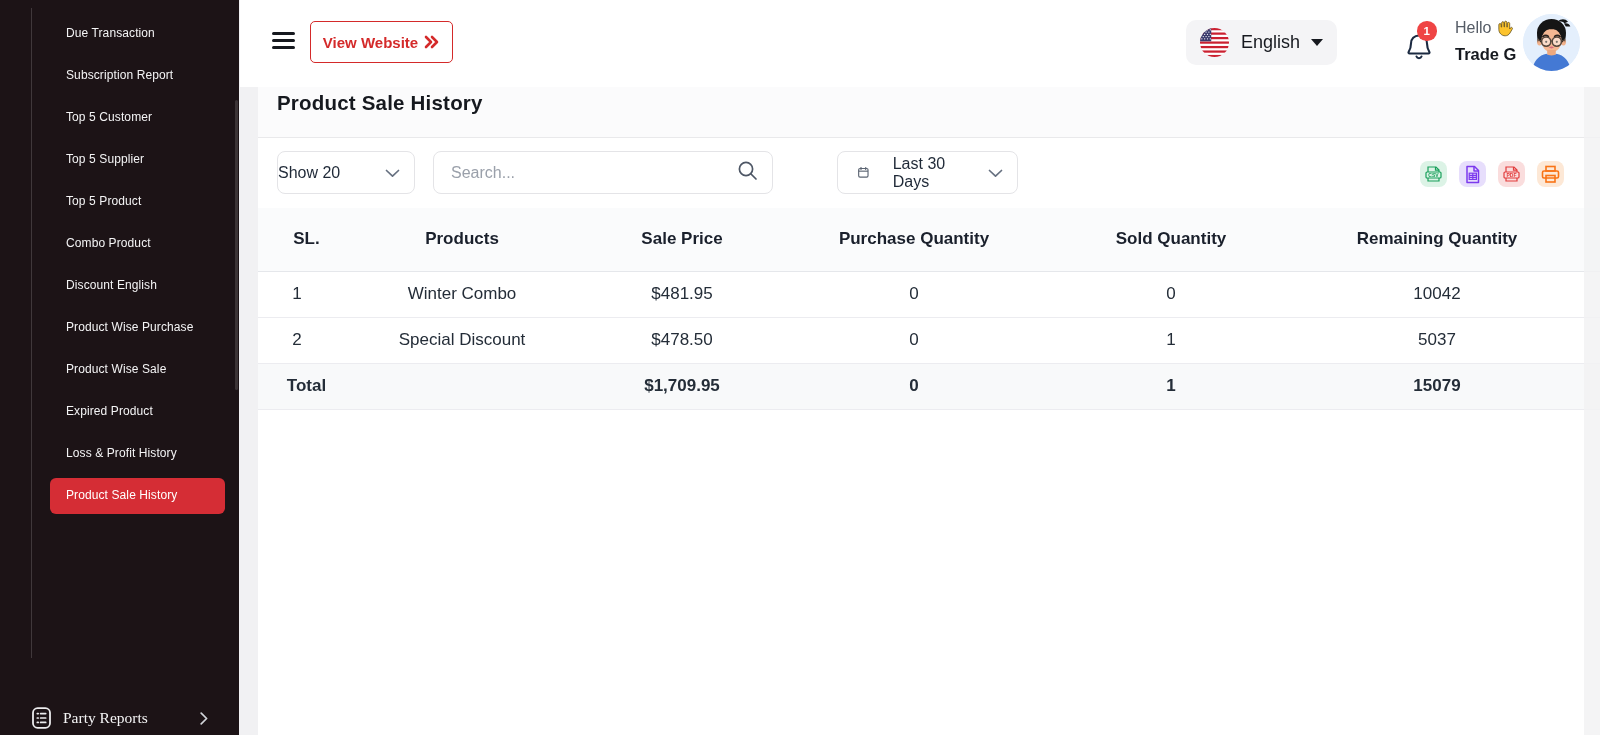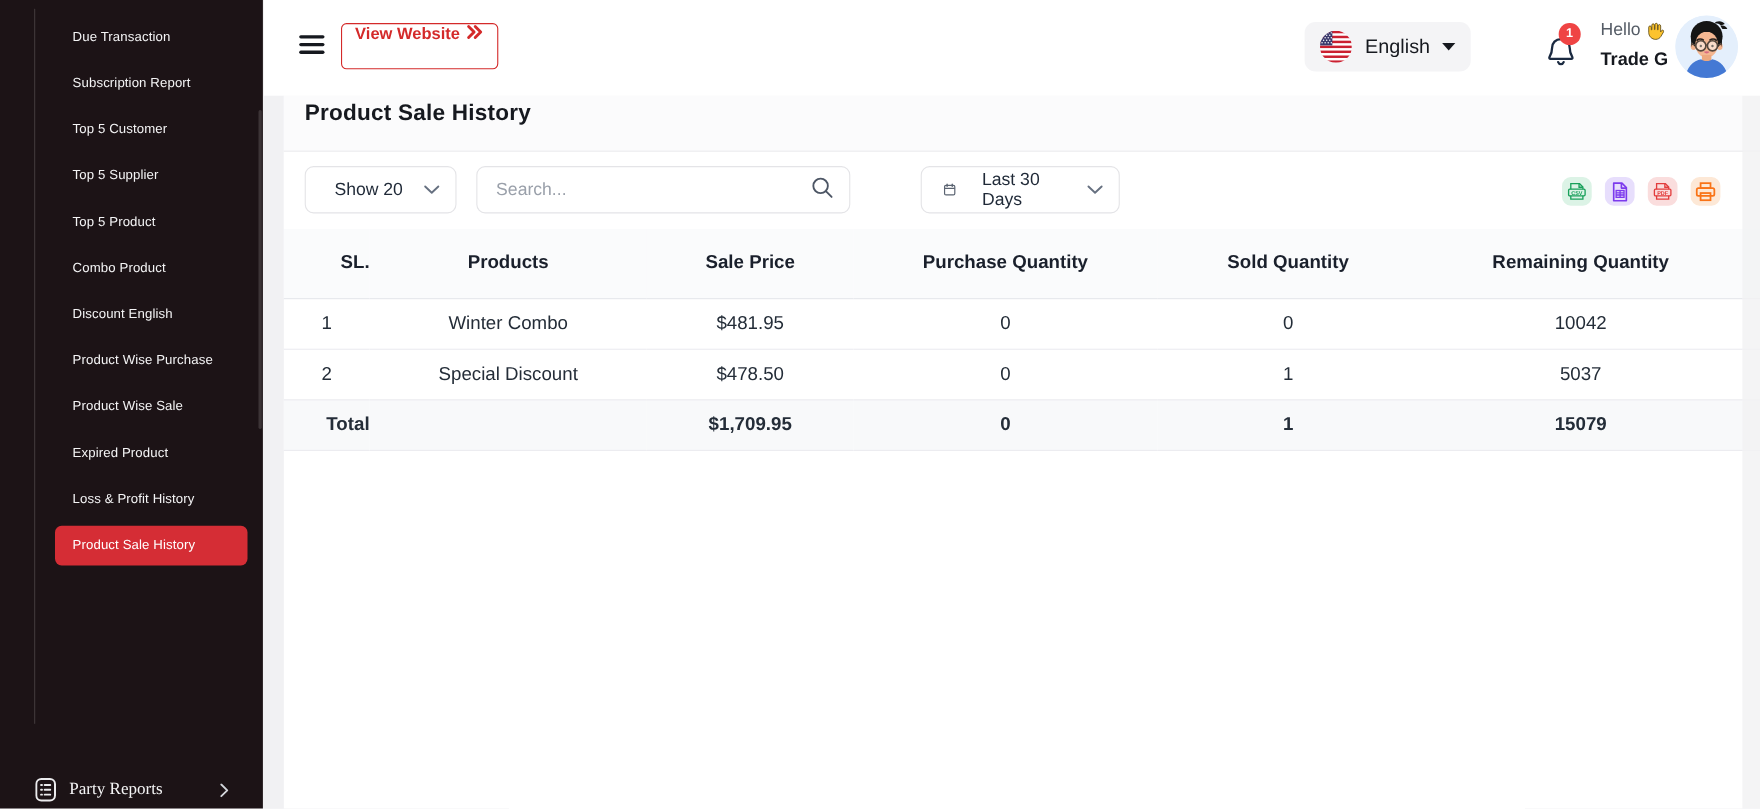--- a/index.html
+++ b/index.html
@@ -9,50 +9,50 @@
 .menu { position:absolute; left:66px; top:21px; width:140px; }
 .menu .mi { font-size:12px; line-height:25.5px; color:#f4f4f5; margin-bottom:16.5px; letter-spacing:0.1px; }
 .menu .mi.active { background:#d52d35; border-radius:6px; margin-left:-16px; padding:5px 27px 5px 16px; width:175px; margin-top:-5px; margin-bottom:11.5px; color:#fff; }
 .party { position:absolute; left:32px; top:707px; width:176px; display:flex; align-items:center; color:#f4f4f5; font-size:15.5px; }
 .party .ptxt { margin-left:12px; flex:1;font-family:Liberation Serif, serif; }
 .sb-thumb { position:absolute; left:235px; top:100px; width:3px; height:290px; background:rgba(255,255,255,0.14); border-radius:2px; }
 
 .topbar { position:absolute; left:240px; top:0; width:1360px; height:87px; background:#ffffff; z-index:4; }
 .burger { position:absolute; left:32px; top:32px; width:23px; height:18px; cursor:pointer; }
 .burger div { height:2.6px; background:#16191f; border-radius:2px; margin-bottom:4.6px; }
-.vw-btn { position:absolute; left:70px; top:21px; width:143px; height:42px; border:1.5px solid #d42a2a; border-radius:5px; display:flex; justify-content:center; color:#d42a2a; font-weight:bold; font-size:15px; gap:6px; background:#fff; }
+.vw-btn { position:absolute; left:70px; top:21px; width:143px; height:42px; border:1.5px solid #d42a2a; border-radius:5px; display:flex; align-items:center; justify-content:center; color:#d42a2a; font-weight:bold; font-size:15px; gap:6px; background:#fff; }
 .lang { position:absolute; left:946px; top:20px; width:151px; height:45px; background:#f4f4f6; border-radius:10px; display:flex; align-items:center; }
 .lang .ltxt { font-size:18px; color:#16191f; margin-left:12px; }
 .lang .caret { width:0; height:0; border-left:6px solid transparent; border-right:6px solid transparent; border-top:7px solid #16191f; margin-left:11px; }
 .bell { position:absolute; left:1167px; top:33px; }
 .badge { position:absolute; left:1177px; top:21px; width:19.5px; height:19.5px; background:#ef4444; border-radius:50%; color:#fff; font-size:11.5px; font-weight:bold; display:flex; align-items:center; justify-content:center; }
 .hello { position:absolute; left:1215px; top:19px; font-size:16px; color:#555c66; display:flex; align-items:center; }
 .tradeg { position:absolute; left:1215px; top:45px; font-size:16.5px; font-weight:bold; color:#16191f; }
 .avatar { position:absolute; left:1283px; top:14px; width:57px; height:57px; border-radius:50%; overflow:hidden; background:#e4effc; }
 
 .content-bg { position:absolute; left:240px; top:87px; width:1360px; height:648px; background:#f1f1f3; }
 .card { position:absolute; left:258px; top:87px; width:1342px; height:648px; background:#ffffff; }
 .card-header { height:51px; background:#fbfbfc; border-bottom:1px solid #e9e9eb; padding:4px 0 0 19px; }
 .card-header h1 { font-size:20.5px; font-weight:bold; color:#16191f; letter-spacing:0.2px; }
 .controls { position:relative; height:70px; background:#fff; }
 .sel { position:absolute; top:13px; height:43px; border:1px solid #e4e4e7; border-radius:8px; background:#fff; display:flex; align-items:center; font-size:16px; color:#1f2937; }
-.show { left:19px; width:138px; padding-left:26px; }
+.show { left:19px; width:138px; padding-left:0; }
 .search { left:175px; width:340px; padding-left:17px; color:#9aa0aa; }
 .date { left:579px; width:181px; padding-left:20px; gap:24px; }
 .chev { margin-left:auto; margin-right:14px; }
 .exports { position:absolute; right:36px; top:23px; display:flex; gap:12px; }
 .exp { width:27px; height:26px; border-radius:8px; display:flex; align-items:center; justify-content:center; }
 .exp.green { background:#dcf3e6; }
 .exp.purple { background:#e7defc; }
 .exp.red { background:#fadddd; }
 .exp.orange { background:#fde8d6; }
 
 table { border-collapse:collapse; width:1342px; table-layout:fixed; font-size:17px; color:#242d38; }
 thead th { background:#fafbfc; height:63px; font-size:17px; font-weight:bold; color:#1a202c; border-bottom:1px solid #e5e7eb; }
-th.sl, td.sl { text-align:right; padding-left:19px; }
+th.sl, td.sl { text-align:center; padding-left:19px; }
 td, th { text-align:center; }
 tbody td { height:46px; border-bottom:1px solid #ececf0; }
 tr.total td { background:#f8f9fa; font-weight:bold; border-bottom:1px solid #ececf0; }
 .rightstrip { position:absolute; left:1584px; top:87px; width:16px; height:648px; background:rgba(241,241,243,0.82); }
 </style>
 </head>
 <body>
 <div class="topbar">
   <div class="burger">
       <div></div>

